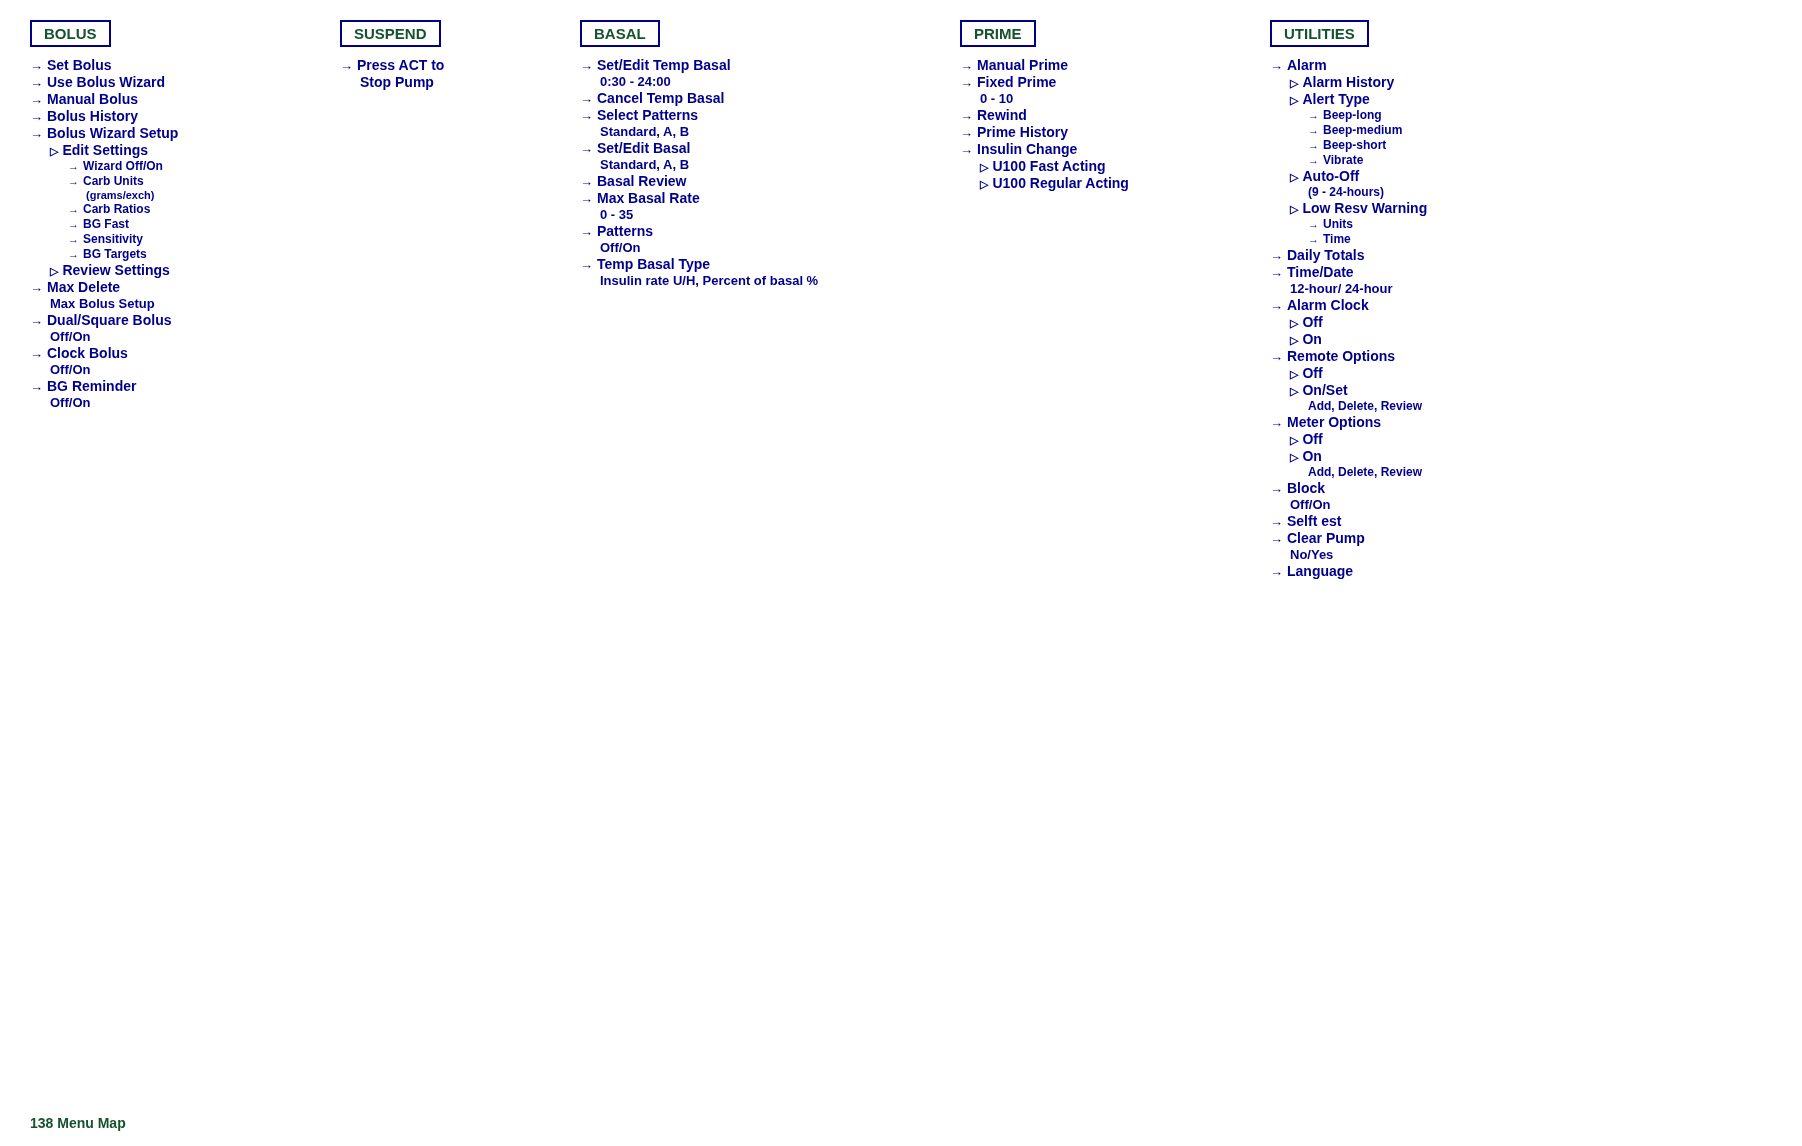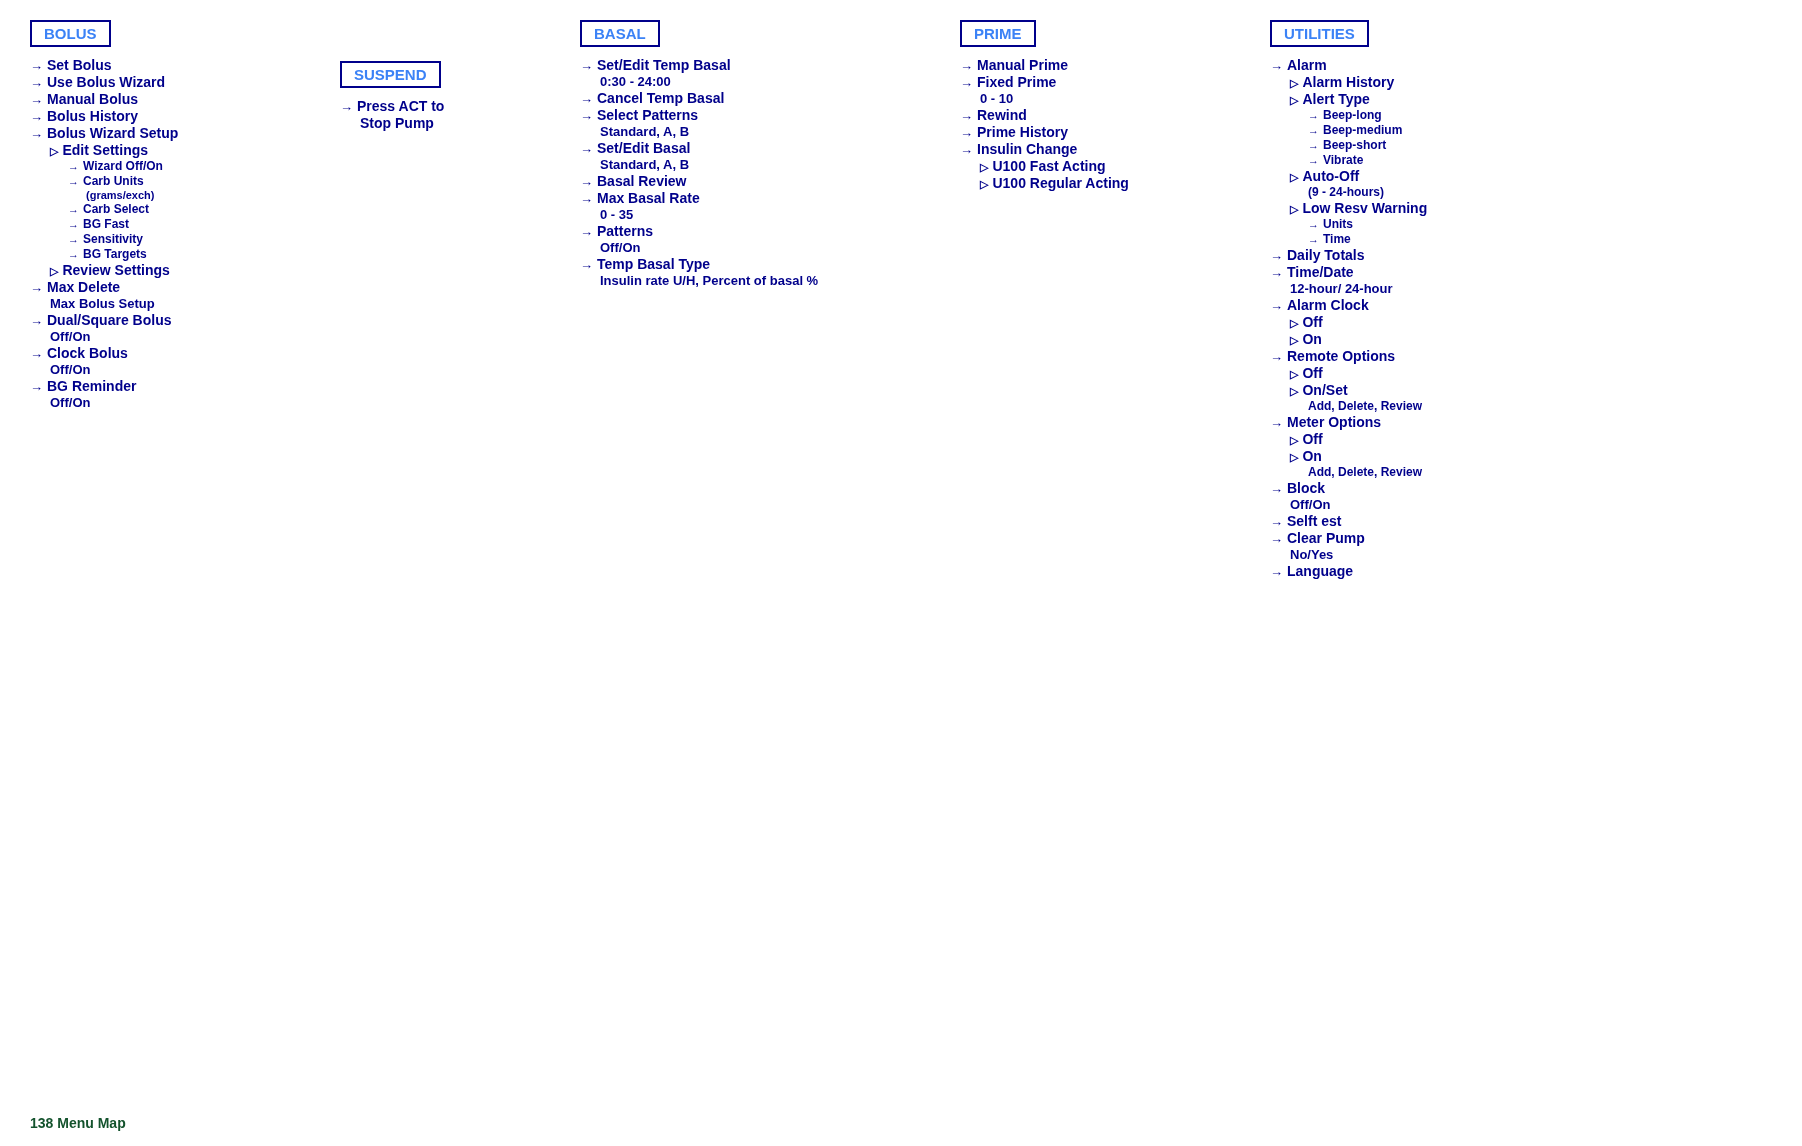--- a/index.html
+++ b/index.html
@@ -21,21 +21,21 @@
     }
     .column {
       display: flex;
       flex-direction: column;
       align-items: flex-start;
       min-width: 220px;
     }
     .column-header {
       font-weight: bold;
       font-size: 15px;
-      color: #3b82f6;
+      color: #14532d;
       border: 2px solid #00008B;
       padding: 3px 12px;
       margin-bottom: 10px;
       display: inline-block;
     }
     .menu-tree {
       list-style: none;
       padding: 0;
       margin: 0;
     }
@@ -43,21 +43,21 @@
     .page-footer {
       position: absolute;
       bottom: 15px;
       left: 30px;
       font-size: 14px;
       color: #14532d;
       font-weight: bold;
     }
     
     .col-bolus { width: 310px; }
-    .col-suspend { width: 240px; margin-top: 41px; }
+    .col-suspend { width: 240px; }
     .col-basal { width: 380px; }
     .col-prime { width: 310px; }
     .col-utilities { width: 370px; }
 
     
     .arr::before { content: '→'; font-size: 13px; margin-right: 4px; }
     .tri::before { content: '▷'; font-size: 11px; margin-right: 4px; }
     .arr-sm::before { content: '→'; font-size: 11px; margin-right: 4px; }
 
     .bold { font-weight: bold; }
@@ -102,21 +102,21 @@
       <div class="line indent2">
         <span class="bold fs12 arr-sm">Wizard Off/On</span>
       </div>
       <div class="line indent2">
         <span class="bold fs12 arr-sm">Carb Units</span>
       </div>
       <div class="line indent3">
         <span class="bold fs11">(grams/exch)</span>
       </div>
       <div class="line indent2">
-        <span class="bold fs12 arr-sm">Carb Select</span>
+        <span class="bold fs12 arr-sm">Carb Ratios</span>
       </div>
       <div class="line indent2">
         <span class="bold fs12 arr-sm">BG Fast</span>
       </div>
       <div class="line indent2">
         <span class="bold fs12 arr-sm">Sensitivity</span>
       </div>
       <div class="line indent2">
         <span class="bold fs12 arr-sm">BG Targets</span>
       </div>

